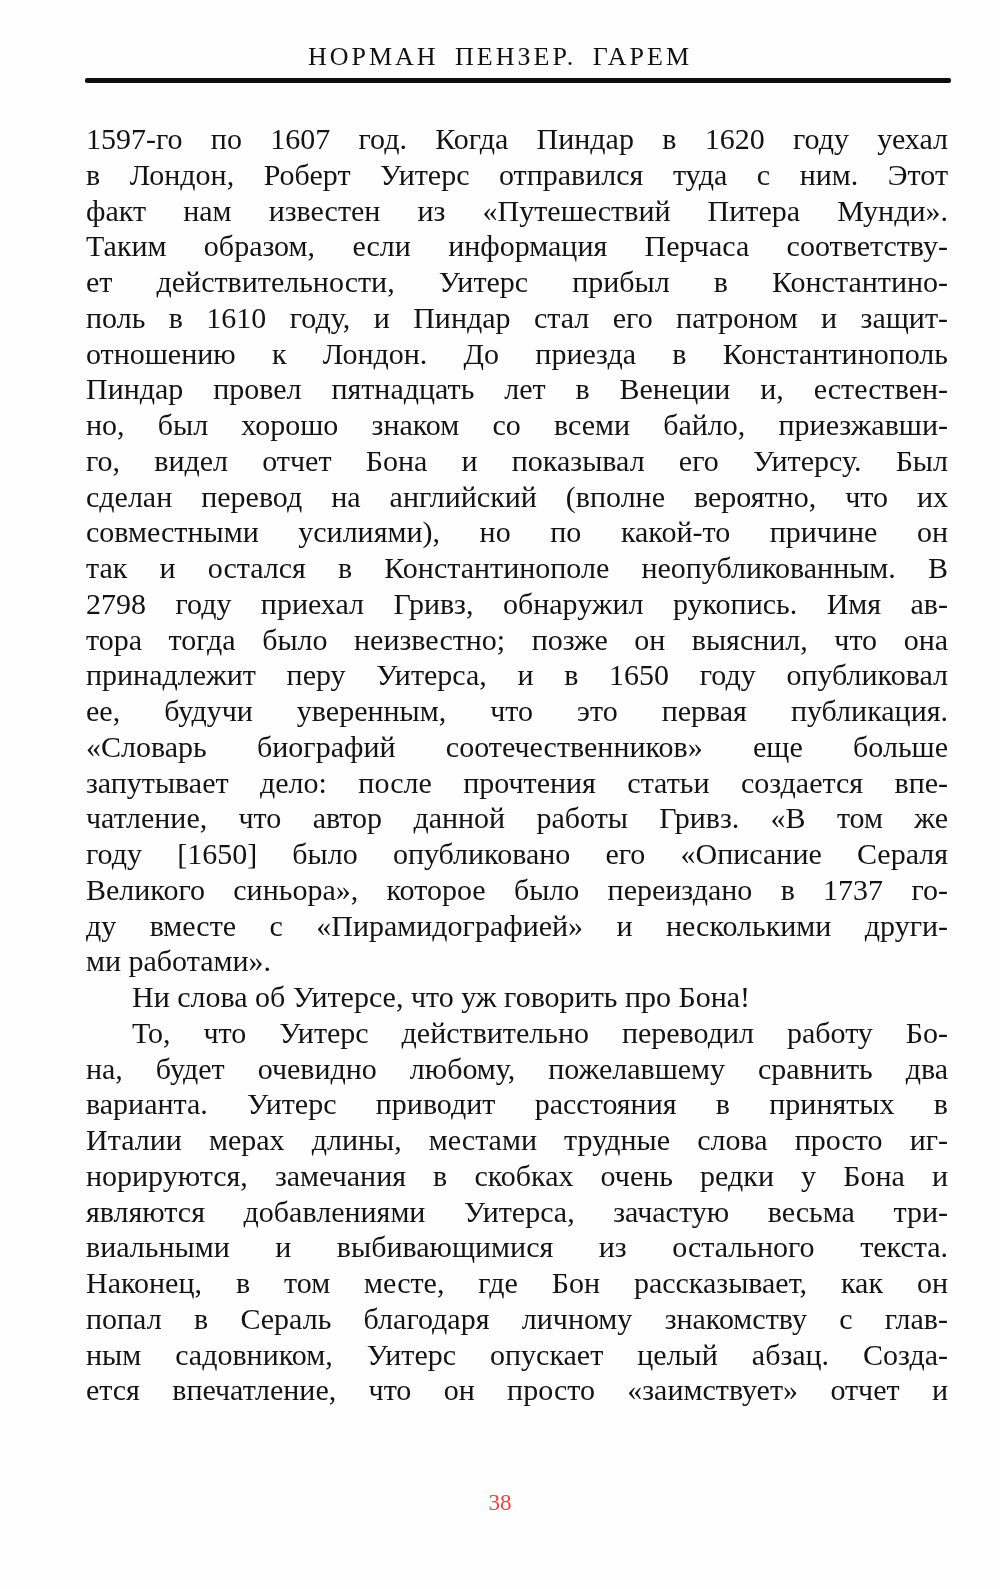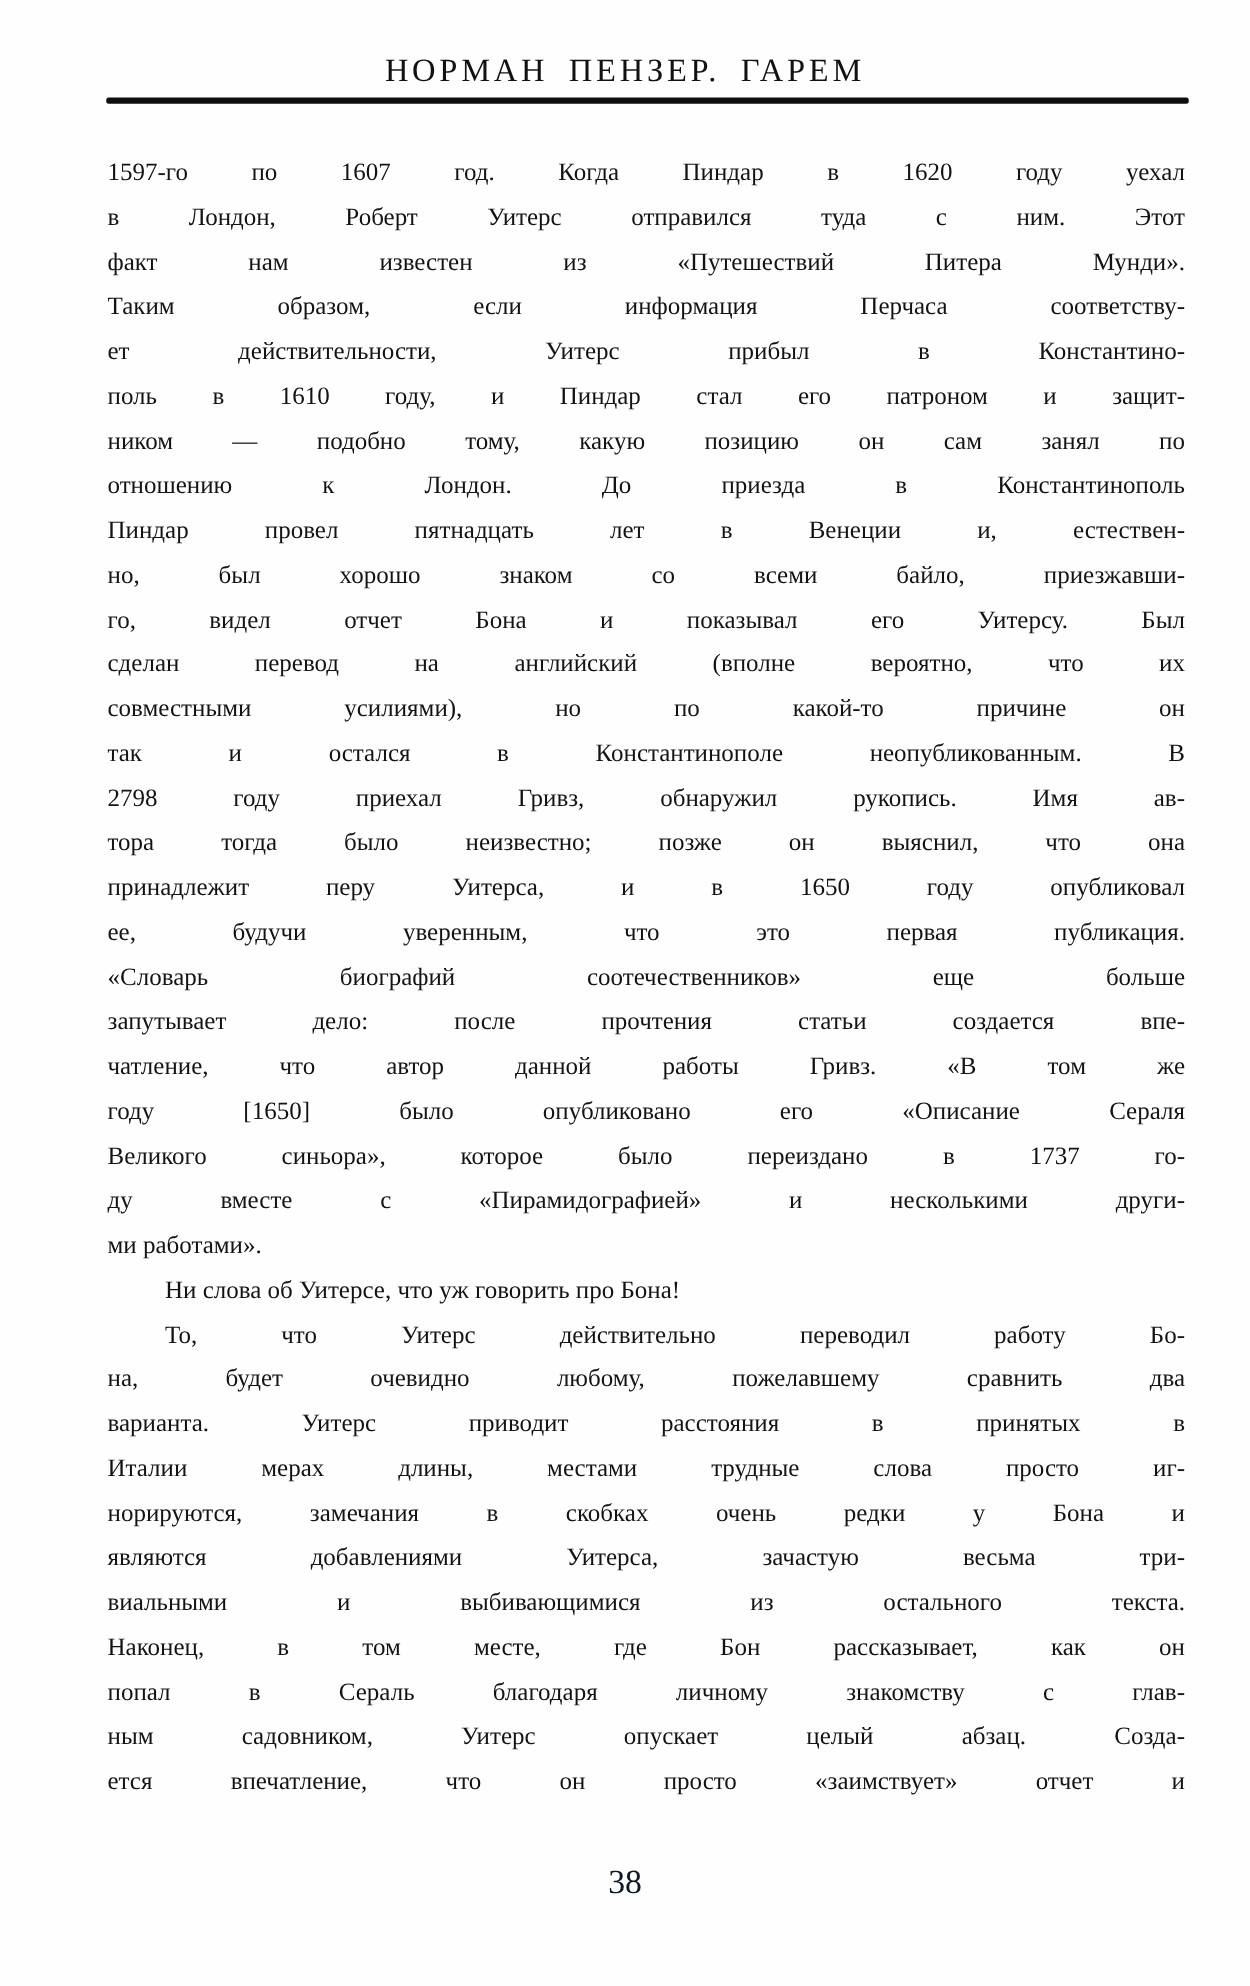--- a/index.html
+++ b/index.html
@@ -34,21 +34,21 @@
     width: 866px;
     height: 5px;
     background: #0e0e0e;
     border-radius: 2px;
   }
   .body-text {
     position: absolute;
     top: 121px;
     left: 86px;
     width: 862px;
-    font-size: 20px;
+    font-size: 30px;
     line-height: 35.75px;
     color: #131313;
   }
   .ln {
     text-align: justify;
     text-align-last: justify;
     white-space: nowrap; 
   }
   .ln.end {
     text-align-last: left;
@@ -56,41 +56,40 @@
   .ln.indent {
     padding-left: 46px;
     font-family: Liberation Serif, serif;
   }
   .folio {
     position: absolute;
     top: 1490px;
     left: 0;
     width: 100%;
     text-align: center;
-    font-size: 27px;
-    color: #0f172a;
+    font-size: 23px;
+    color: #ef4444;
   }
 </style>
 </head>
 <body>
 
 <div class="page">
 
   <div class="running-head">НОРМАН ПЕНЗЕР. ГАРЕМ</div>
 
   <div class="head-rule"></div>
 
   <div class="body-text">
     <div class="ln">1597-го по 1607 год. Когда Пиндар в 1620 году уехал</div>
     <div class="ln">в Лондон, Роберт Уитерс отправился туда с ним. Этот</div>
     <div class="ln">факт нам известен из «Путешествий Питера Мунди».</div>
     <div class="ln">Таким образом, если информация Перчаса соответству-</div>
     <div class="ln">ет действительности, Уитерс прибыл в Константино-</div>
     <div class="ln">поль в 1610 году, и Пиндар стал его патроном и защит-</div>
-    <div class="ln">ником — подобно тому, какую позицию он сам занял по</div>
     <div class="ln">отношению к Лондон. До приезда в Константинополь</div>
     <div class="ln">Пиндар провел пятнадцать лет в Венеции и, естествен-</div>
     <div class="ln">но, был хорошо знаком со всеми байло, приезжавши-</div>
     <div class="ln">го, видел отчет Бона и показывал его Уитерсу. Был</div>
     <div class="ln">сделан перевод на английский (вполне вероятно, что их</div>
     <div class="ln">совместными усилиями), но по какой-то причине он</div>
     <div class="ln">так и остался в Константинополе неопубликованным. В</div>
     <div class="ln">2798 году приехал Гривз, обнаружил рукопись. Имя ав-</div>
     <div class="ln">тора тогда было неизвестно; позже он выяснил, что она</div>
     <div class="ln">принадлежит перу Уитерса, и в 1650 году опубликовал</div>

